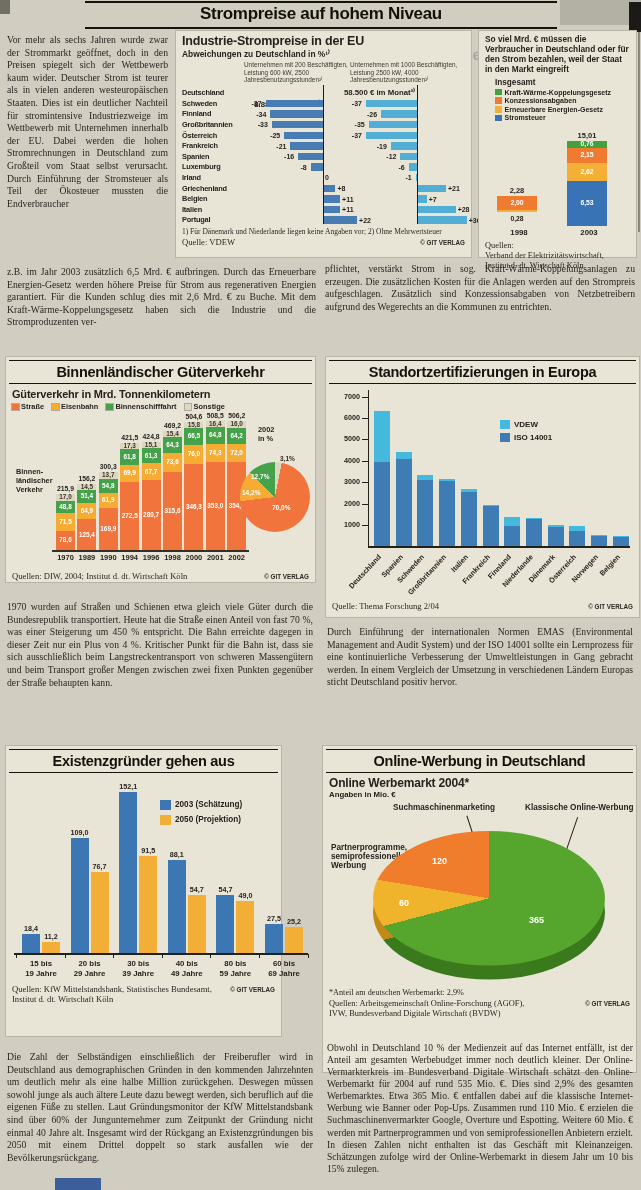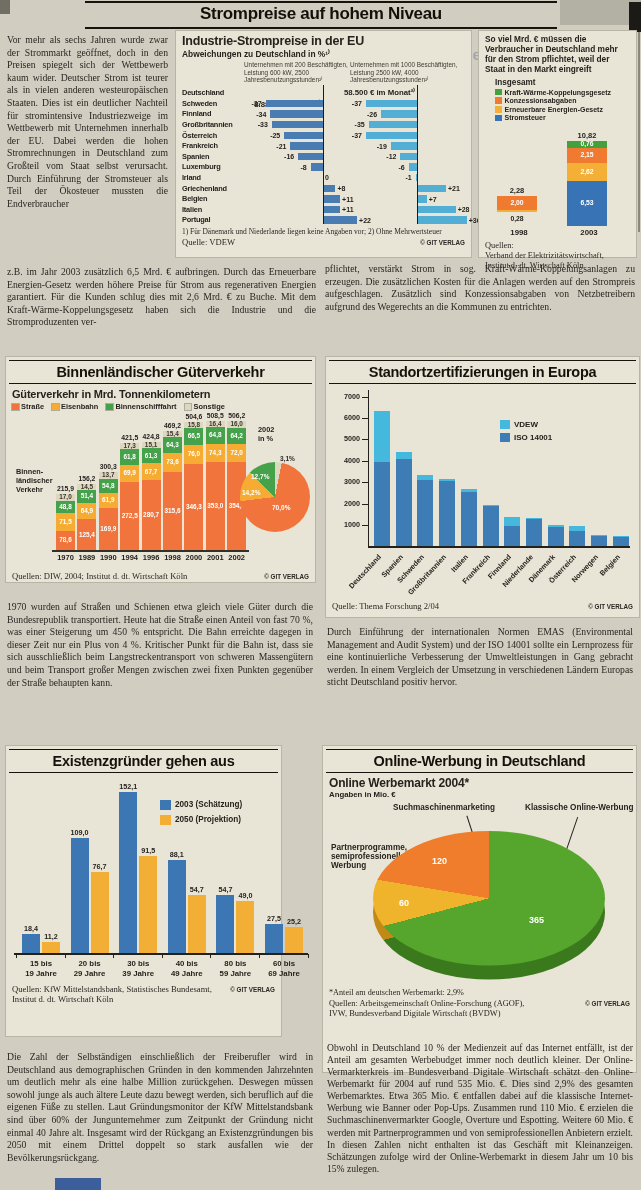--- a/index.html
+++ b/index.html
@@ -220,21 +220,21 @@
         <div class="eu-zero" style="left: 235px;"></div>
       </div>
     <div class="eu-foot">1) Für Dänemark und Niederlande liegen keine Angaben vor; 2) Ohne Mehrwertsteuer</div>
     <div class="srcrow">
       <span class="src">Quelle: VDEW</span>
       <span class="copy">© GIT VERLAG</span>
     </div>
   </div>
 
   <div class="panel" id="panel-kosten" style="left:478px;top:30px;width:159px;height:228px;">
-    <div class="k-title">So viel Mrd. € müssen die Verbraucher in Deutschland mehr für den Strom pflichtet, weil der Staat in den  Markt eingreift</div>
+    <div class="k-title">So viel Mrd. € müssen die Verbraucher in Deutschland oder für den Strom bezahlen, weil der Staat in den  Markt eingreift</div>
     <div class="k-leg-title">Insgesamt</div>
     <div id="k-legend">
         <div class="k-item">
           <div class="sw" style="background: rgb(68, 160, 60);"></div>
           <div class="lb">Kraft-Wärme-Koppelungsgesetz</div>
         </div>
         <div class="k-item">
           <div class="sw" style="background: rgb(239, 122, 48);"></div>
           <div class="lb">Konzessionsabgaben</div>
         </div>
@@ -253,21 +253,21 @@
           <div class="k-seg" style="height: 1.932px; background: rgb(244, 176, 54);"></div>
         </div>
         <div class="k-out" style="left: 12px; width: 40px; bottom: 5px;">0,28</div>
         <div class="k-total" style="left: 12px; width: 40px; bottom: 32.732px;">2,28</div>
         <div class="k-col" style="left: 82px; bottom: 2px; width: 40px;">
           <div class="k-seg" style="height: 7px; background: rgb(68, 160, 60);">0,76</div>
           <div class="k-seg" style="height: 14.835px; background: rgb(239, 122, 48);">2,15</div>
           <div class="k-seg" style="height: 18.078px; background: rgb(244, 176, 54);">2,62</div>
           <div class="k-seg" style="height: 45.057px; background: rgb(56, 115, 181);">6,53</div>
         </div>
-        <div class="k-total" style="left: 82px; width: 40px; bottom: 87.97px;">10,82</div>
+        <div class="k-total" style="left: 82px; width: 40px; bottom: 87.97px;">15,01</div>
       </div>
     <div class="k-years">
       <span class="k-year" style="left:6px;">1998</span>
       <span class="k-year" style="left:76px;">2003</span>
     </div>
     <div class="k-src">
       <div>Quellen:</div>
       <div>Verband der Elektrizitätswirtschaft,</div>
       <div>Institut d. dt. Wirtschaft Köln</div>
     </div>

